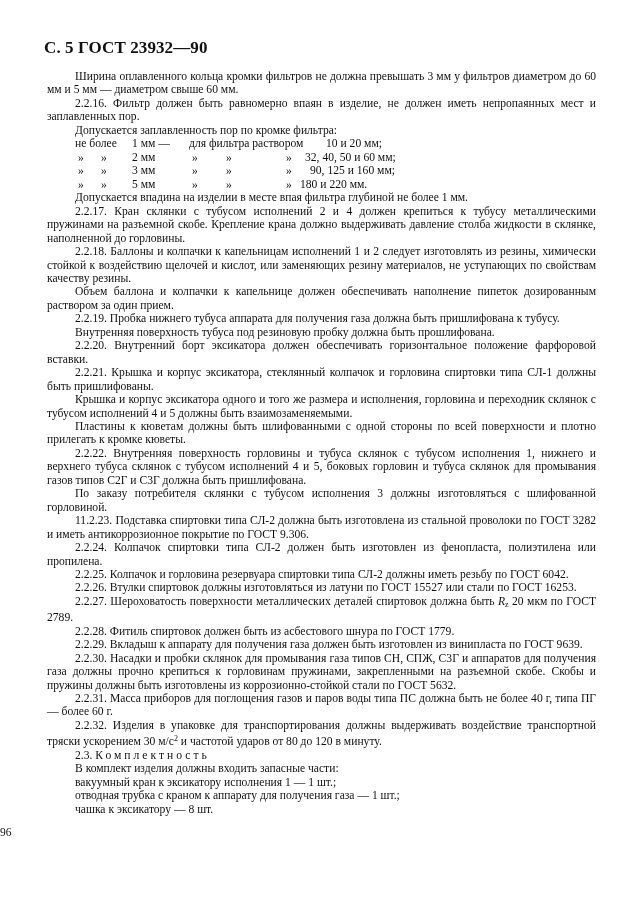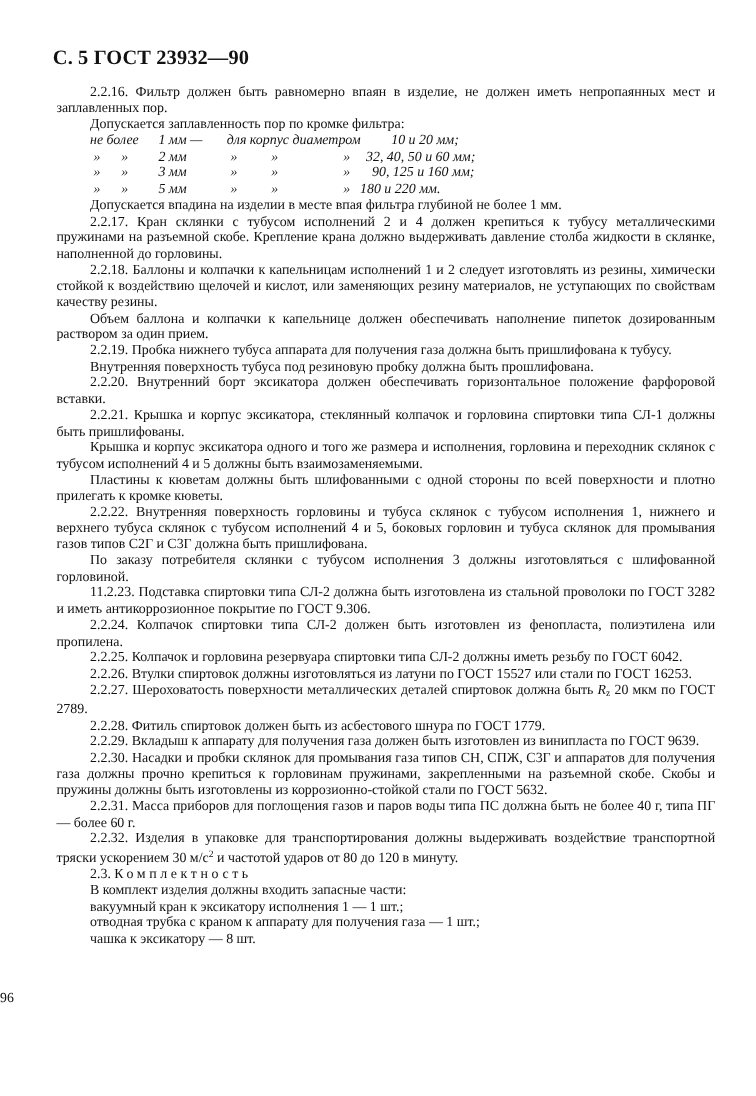--- a/index.html
+++ b/index.html
@@ -3,42 +3,43 @@
 <meta charset="utf-8">
 <style>
   html, body { margin:0; padding:0; background:#ffffff; }
   body { width:630px; height:913px; position:relative; overflow:hidden;
          font-family:"Liberation Serif", "DejaVu Serif", serif; color:#111; }
   .header { position:absolute; left:44px; top:38px; font-weight:bold; font-size:17px; letter-spacing:0.1px; }
   .content { position:absolute; left:47px; top:70px; width:549px; font-size:11.6px; line-height:13.45px; }
   .p { margin:0; text-align:justify; }
   .ind { text-indent:28px; }
   .li { padding-left:28px; }
-  .tbl { position:relative; height:54px;font-style:italic; }
+  .tbl { position:relative; height:54px; }
   .tbl .row { position:relative; height:13.45px; white-space:nowrap; }
   .tbl span { position:absolute; top:0; }
   .spaced { letter-spacing:3px; }
   .footer { position:absolute; left:0; width:630px; top:826px; font-size:11.5px; }
   .sub { font-size:8px; vertical-align:-2px; }
   .sup { font-size:8px; vertical-align:4px; }
 </style>
 </head>
 <body>
 
 <div class="header">С. 5 ГОСТ 23932—90</div>
 
 <div class="content">
+  <p class="p ind">Ширина оплавленного кольца кромки фильтров не должна превышать 3 мм у фильтров диаметром до 60 мм и 5 мм — диаметром свыше 60 мм.</p>
   <p class="p ind">2.2.16. Фильтр должен быть равномерно впаян в изделие, не должен иметь непропаянных мест и заплавленных пор.</p>
   <p class="p ind">Допускается заплавленность пор по кромке фильтра:</p>
 
   <div class="tbl">
     <div class="row">
       <span style="left:28px">не более</span>
       <span style="left:85px">1 мм —</span>
-      <span style="left:142px">для корпус диаметром</span>
+      <span style="left:142px">для фильтра раствором</span>
       <span style="left:279px">10 и 20 мм;</span>
     </div>
     <div class="row">
       <span style="left:31px">»</span>
       <span style="left:54px">»</span>
       <span style="left:85px">2 мм</span>
       <span style="left:145px">»</span>
       <span style="left:179px">»</span>
       <span style="left:239px">»</span>
       <span style="left:258px">32, 40, 50 и 60 мм;</span>

